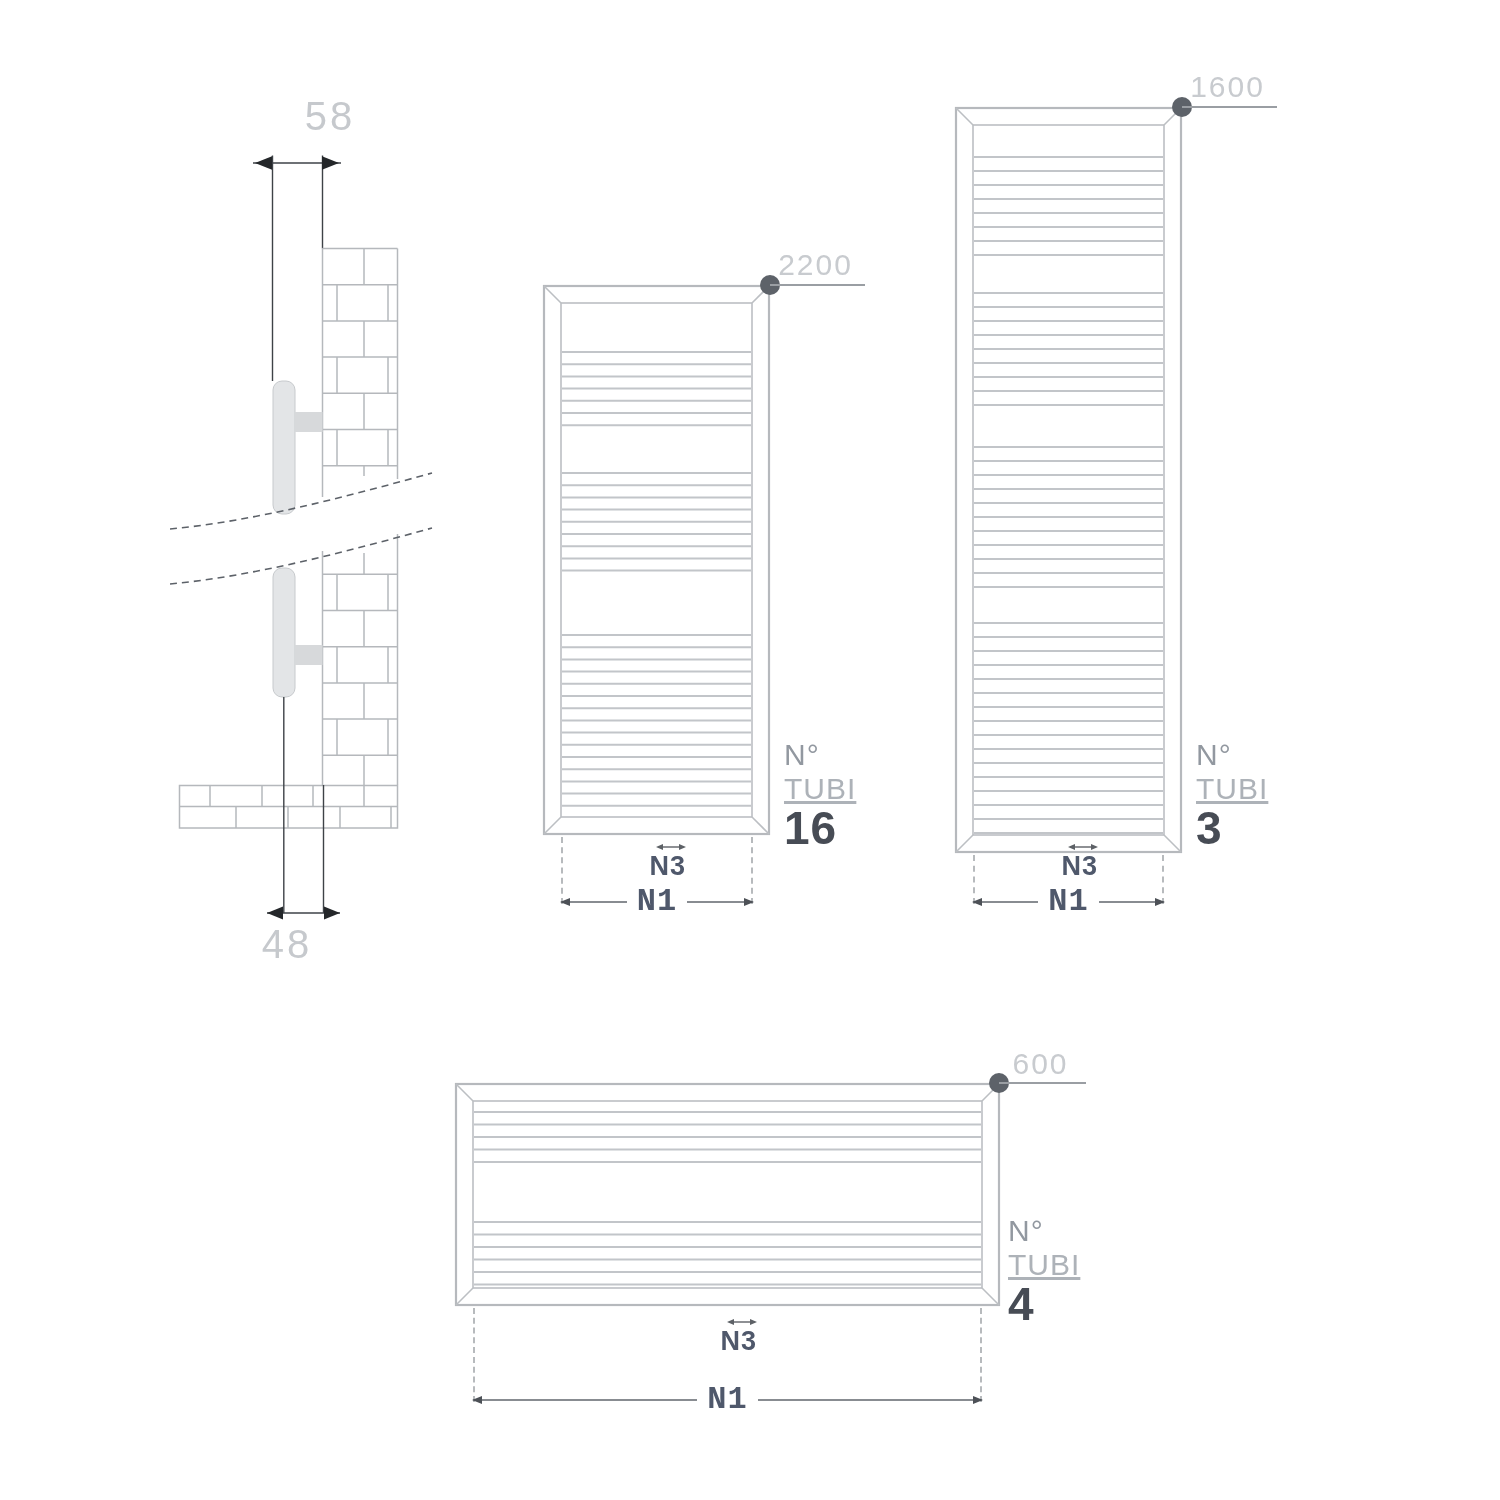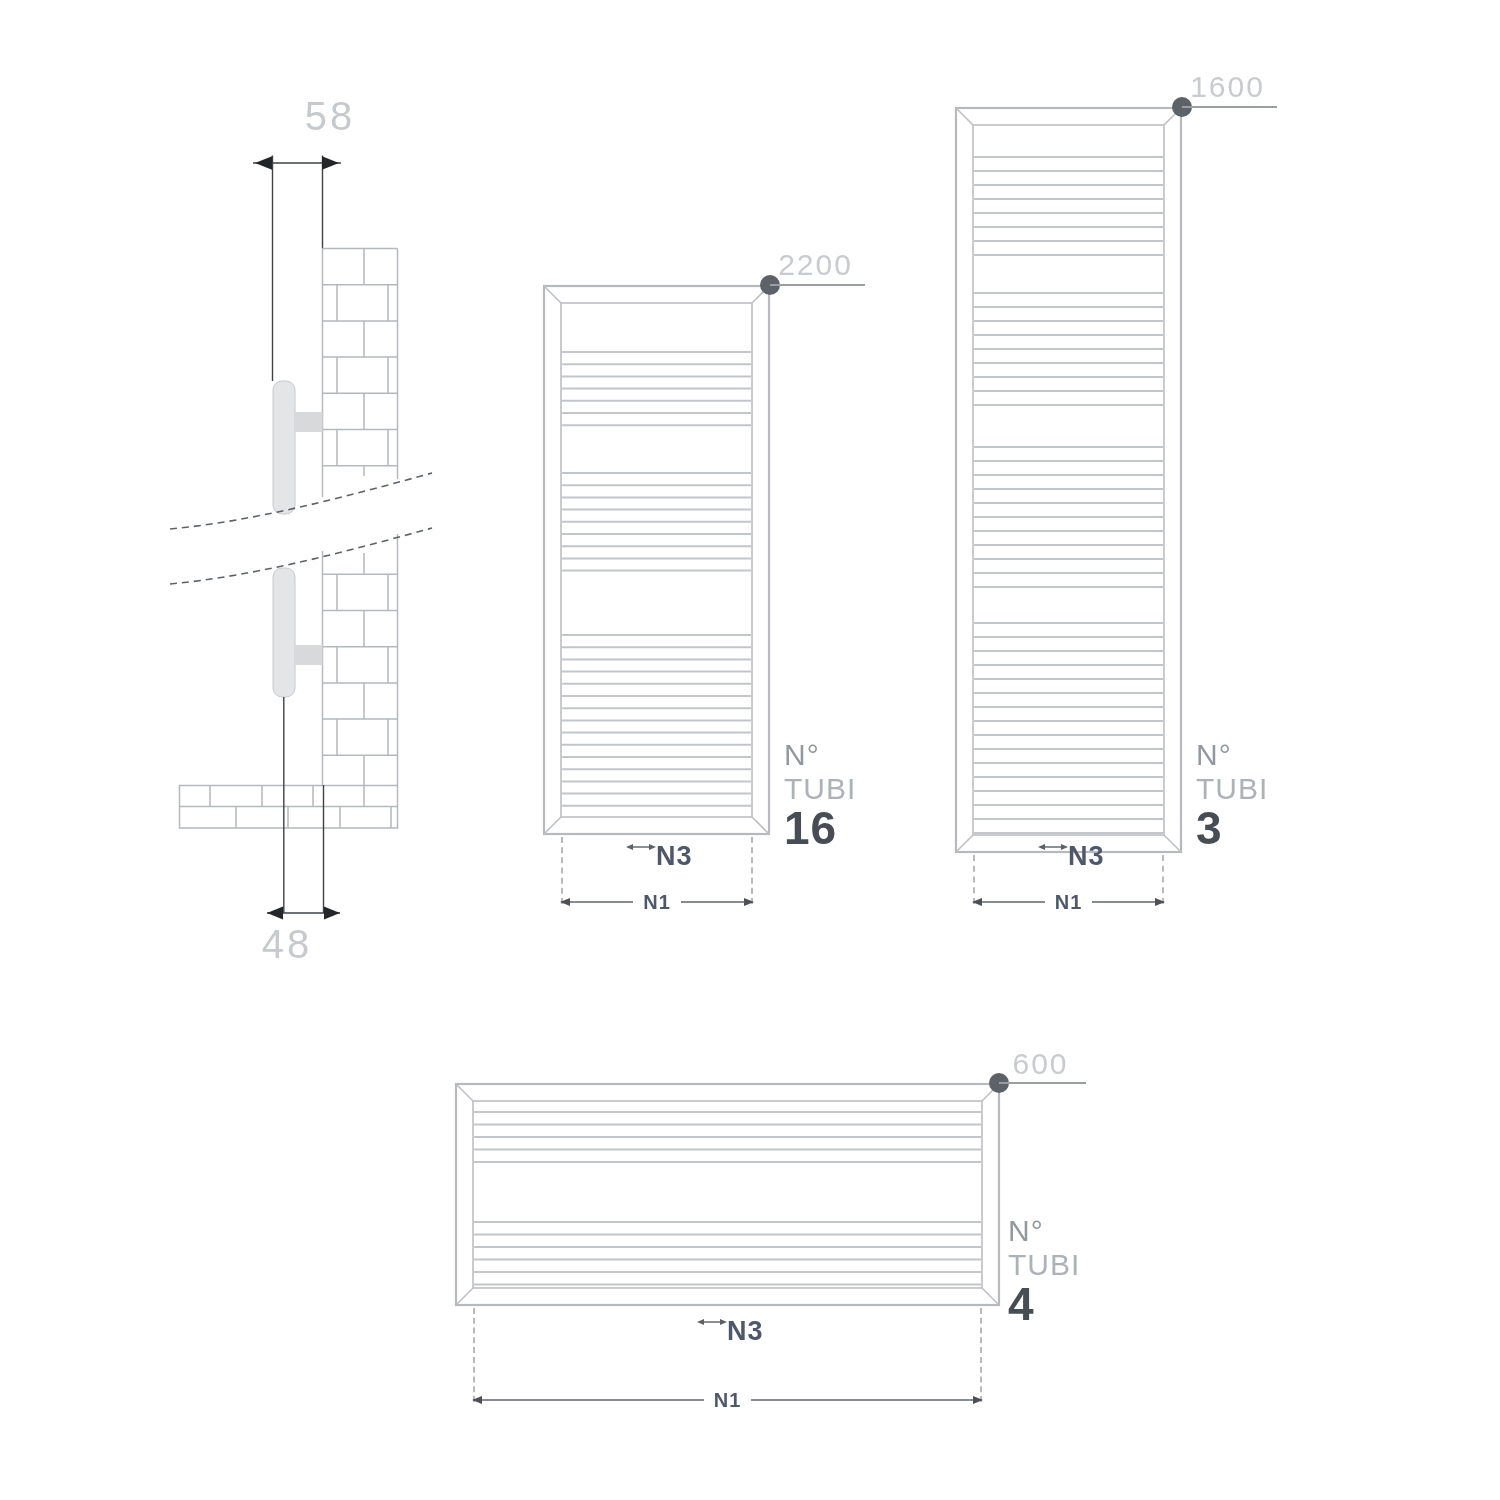--- a/index.html
+++ b/index.html
@@ -12,39 +12,39 @@
   .dim-num{position:absolute;color:#c6c9cd;font-size:40px;letter-spacing:3px;text-align:center;line-height:1;}
   .height-label{position:absolute;color:#c8cbcf;font-size:30px;letter-spacing:2px;text-align:center;line-height:1;}
 
   
   .dim-dot{position:absolute;width:20px;height:20px;border-radius:50%;background:#5d6269;}
   .dim-leader{position:absolute;height:2.4px;background:#9a9ea3;}
 
   
   .tubi-stack{position:absolute;line-height:1;}
   .tubi-no{font-size:30px;line-height:34px;color:#9298a0;letter-spacing:1px;}
-  .tubi-word{font-size:30px;line-height:34px;color:#adb2b8;letter-spacing:1px;}
+  .tubi-word{font-size:30px;line-height:34px;color:#adb2b8;letter-spacing:1px;text-decoration:underline;}
   .tubi-count{font-size:46px;line-height:44px;color:#474c55;font-weight:bold;letter-spacing:1px;}
 
   
-  .n3-block{position:absolute;width:60px;display:flex;flex-direction:row;align-items:flex-start;}
+  .n3-block{position:absolute;width:60px;display:flex;flex-direction:column;align-items:flex-end;}
   .n3-label{font-size:27px;font-weight:bold;color:#4f586b;line-height:28px;letter-spacing:1px;}
 
   
   .n1-block{position:absolute;}
   .n1-ext{position:absolute;top:0;height:100%;width:0;border-left:2px dashed #b7babd;}
   .n1-ext.left{left:0;}
   .n1-ext.right{right:0;}
   .n1-line{position:absolute;left:0;right:0;bottom:1px;height:2px;background:#888c91;}
   .n1-line::before{content:"";position:absolute;left:-1px;top:-3px;width:0;height:0;
       border-top:4px solid transparent;border-bottom:4px solid transparent;border-right:10px solid #4d5157;}
   .n1-line::after{content:"";position:absolute;right:-1px;top:-3px;width:0;height:0;
       border-top:4px solid transparent;border-bottom:4px solid transparent;border-left:10px solid #4d5157;}
   .n1-label{position:absolute;left:0;right:0;text-align:center;line-height:30px;}
-  .n1-label span{background:#ffffff;padding:0 10px;font-size:20px;font-weight:bold;color:#4f586b;letter-spacing:1px;}
+  .n1-label span{background:#ffffff;padding:0 10px;font-size:32px;font-weight:bold;color:#4f586b;letter-spacing:1px;font-family:Liberation Mono, monospace;}
 </style>
 </head>
 <body>
 
 <div class="canvas">
 
   <svg class="abs" style="left:150px;top:80px;" width="340" height="900" viewBox="150 80 340 900">
 
     <line x1="272.5" y1="155.5" x2="272.5" y2="381" stroke="#3e4247" stroke-width="1.4"></line>
     <line x1="322.5" y1="155.5" x2="322.5" y2="248.5" stroke="#3e4247" stroke-width="1.4"></line>

